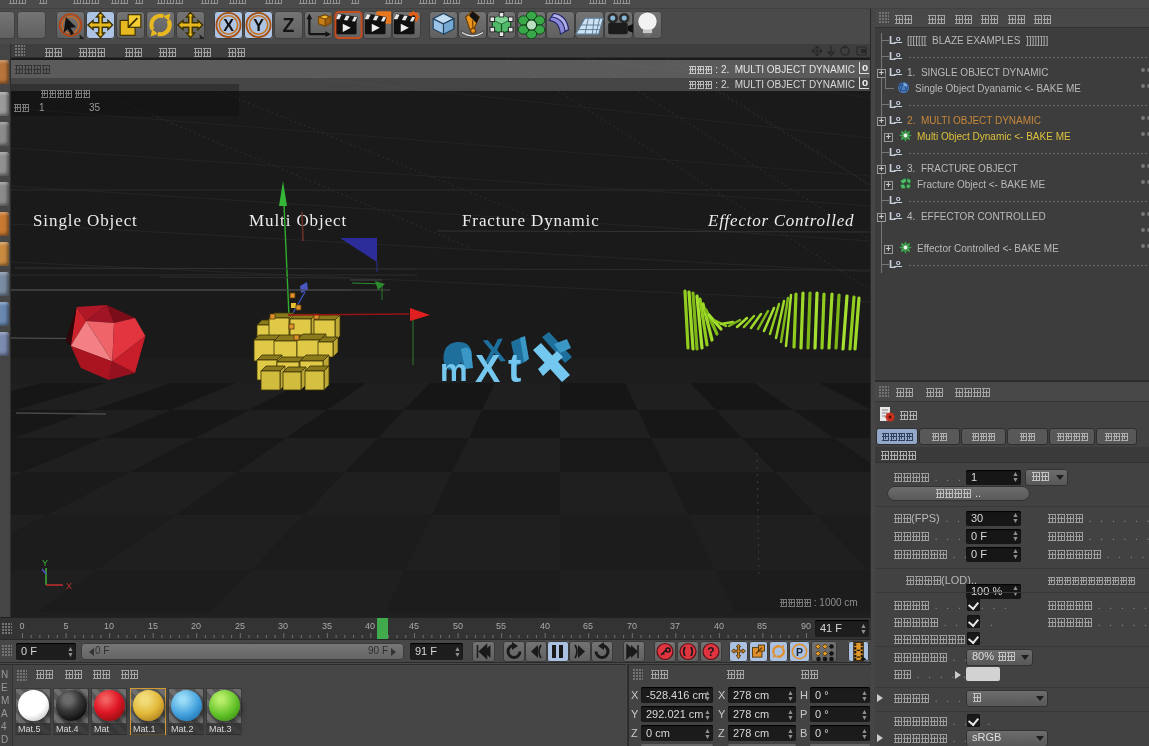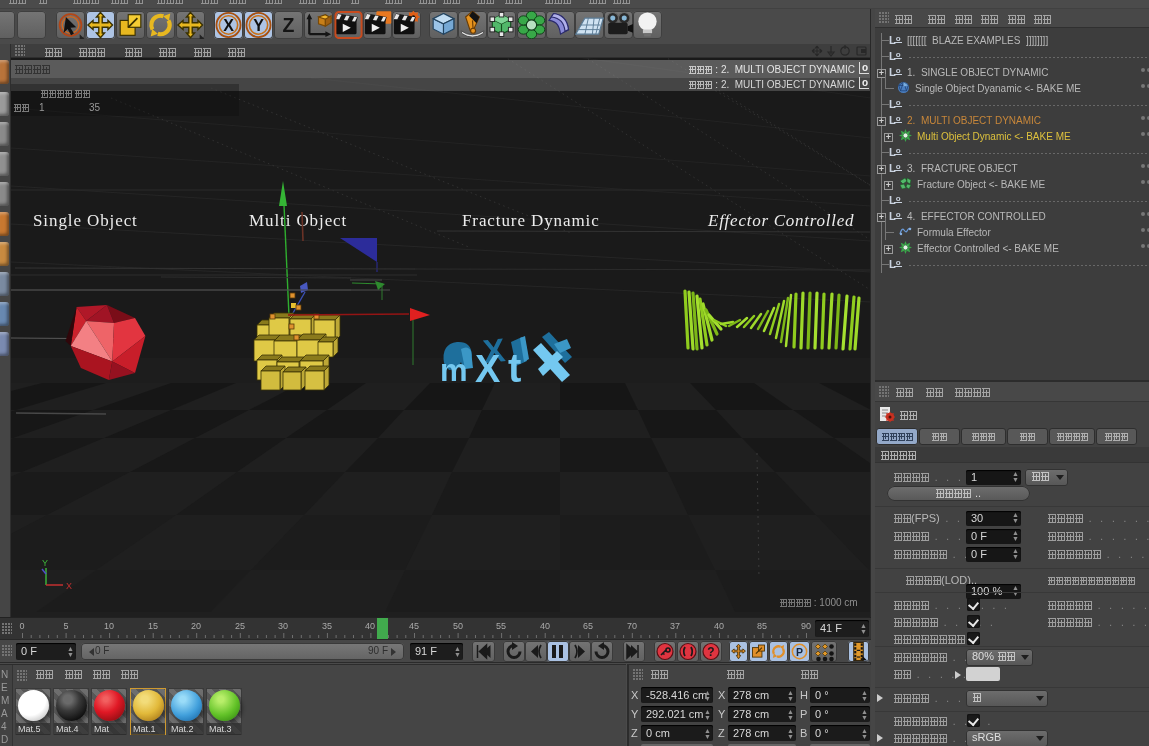--- a/index.html
+++ b/index.html
@@ -571,30 +571,20 @@
     </div>
     <div class="ab" style="left:0;top:183px;width:274px;height:16px">
       <span class="ab" style="left:6px;top:8px;width:8px;height:1px;background:#777"></span>
       <span class="ab" style="left:14px;top:2px;width:13px;height:12px;color:#c9d2df;font-size:11px;font-weight:bold;font-family:Liberation Sans">L<span style="font-size:8px;vertical-align:3px">o</span><span class="ab" style="left:5px;top:8px;width:8px;height:1px;background:#c9d2df"></span></span>
       <span class="ab" style="left:34px;top:9px;right:2px;height:1px;background:radial-gradient(circle at 0.5px 0.5px,#686868 30%,transparent 40%) 0 0/4px 1px"></span>
     </div>
     <div class="ab" style="left:0;top:199px;width:274px;height:16px">
       <span class="ab" style="left:2px;top:5px;width:9px;height:9px;background:#3d3d3d;border:1px solid #9a9a9a;color:#d0d0d0;font-size:9px;line-height:7px;text-align:center;font-weight:bold">+</span>
       <span class="ab" style="left:14px;top:2px;width:13px;height:12px;color:#c9d2df;font-size:11px;font-weight:bold;font-family:Liberation Sans">L<span style="font-size:8px;vertical-align:3px">o</span><span class="ab" style="left:5px;top:8px;width:8px;height:1px;background:#c9d2df"></span></span>
       <span style="position:absolute;font-size:10px;white-space:nowrap;color:#b9b9b9;top:3px;left:32px">4.&nbsp;&nbsp;EFFECTOR CONTROLLED</span>
-    </div>
-    <div class="ab" style="left:0;top:215px;width:274px;height:16px">
-      <span class="ab" style="left:10px;top:-6px;width:1px;height:22px;background:#777"></span>
-      <span class="ab" style="left:10px;top:8px;width:9px;height:1px;background:#777"></span>
-      <svg class="ab" style="left:24px;top:1px" width="13" height="13" viewBox="0 0 13 13">
-        <path d="M1 9q2-7 4-4t3 1q2-4 4-2" stroke="#6a9ad8" stroke-width="1.3" fill="none"></path>
-        <circle cx="2" cy="9" r="1.2" fill="#88b0e0"></circle>
-        <circle cx="11" cy="4" r="1.2" fill="#88b0e0"></circle>
-      </svg>
-      <span style="position:absolute;font-size:10px;white-space:nowrap;color:#b9b9b9;top:3px;left:42px">Formula Effector</span>
     </div>
     <div class="ab" style="left:0;top:231px;width:274px;height:16px">
       <span class="ab" style="left:9px;top:5px;width:9px;height:9px;background:#3d3d3d;border:1px solid #9a9a9a;color:#d0d0d0;font-size:9px;line-height:7px;text-align:center;font-weight:bold">+</span>
       <svg class="ab" style="left:24px;top:1px" width="13" height="13" viewBox="0 0 13 13">
         <g fill="#3aa84a">
           <path d="M6.5 0l1.3 3.2L6.5 6 5.2 3.2zM6.5 13l1.3-3.2L6.5 7 5.2 9.8zM0 6.5l3.2-1.3L6 6.5 3.2 7.8zM13 6.5L9.8 5.2 7 6.5l2.8 1.3zM1.8 1.8l3 1.2.8 2.8-2.8-.8zM11.2 1.8l-3 1.2-.8 2.8 2.8-.8zM1.8 11.2l3-1.2.8-2.8-2.8.8zM11.2 11.2l-3-1.2-.8-2.8 2.8.8z"></path>
         </g>
         <circle cx="6.5" cy="6.5" r="2.4" fill="#e8f0e8" stroke="#2a7a36" stroke-width=".6"></circle>
       </svg>
       <span style="position:absolute;font-size:10px;white-space:nowrap;color:#b9b9b9;top:3px;left:42px">Effector Controlled &lt;- BAKE ME</span>

